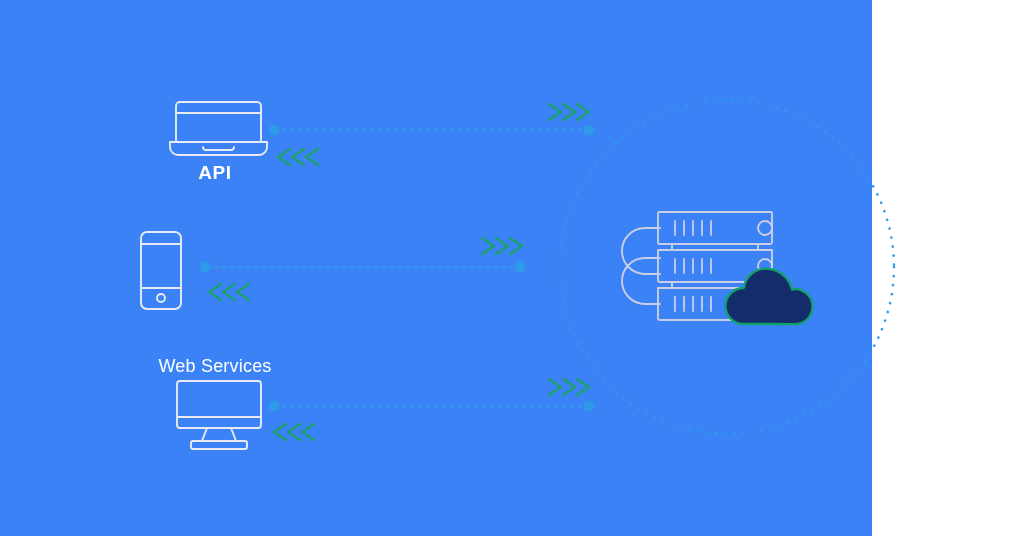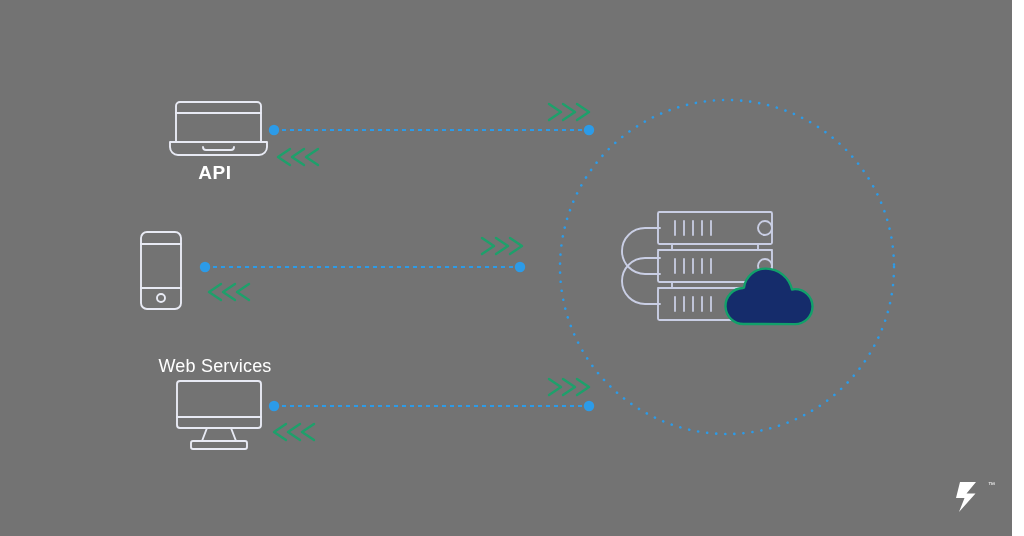--- a/index.html
+++ b/index.html
@@ -4,22 +4,22 @@
 <title>API Web Services Diagram</title>
 <style>
   * { margin:0; padding:0; box-sizing:border-box; }
   html, body {
     width:1024px; height:536px;
     font-family:"Liberation Sans", sans-serif;
     overflow:hidden;
   }
   #stage {
     position:relative;
-    width:1012px; height:536px;
-    background:#737373;
+    width:872px; height:536px;
+    background:#3b82f6;
   }
   #stage svg.layer {
     position:absolute; left:0; top:0;
     width:1024px; height:536px;
     display:block;
   }
   .api-label {
     position:absolute;
     color:#FFFFFF;
     font-weight:bold;

